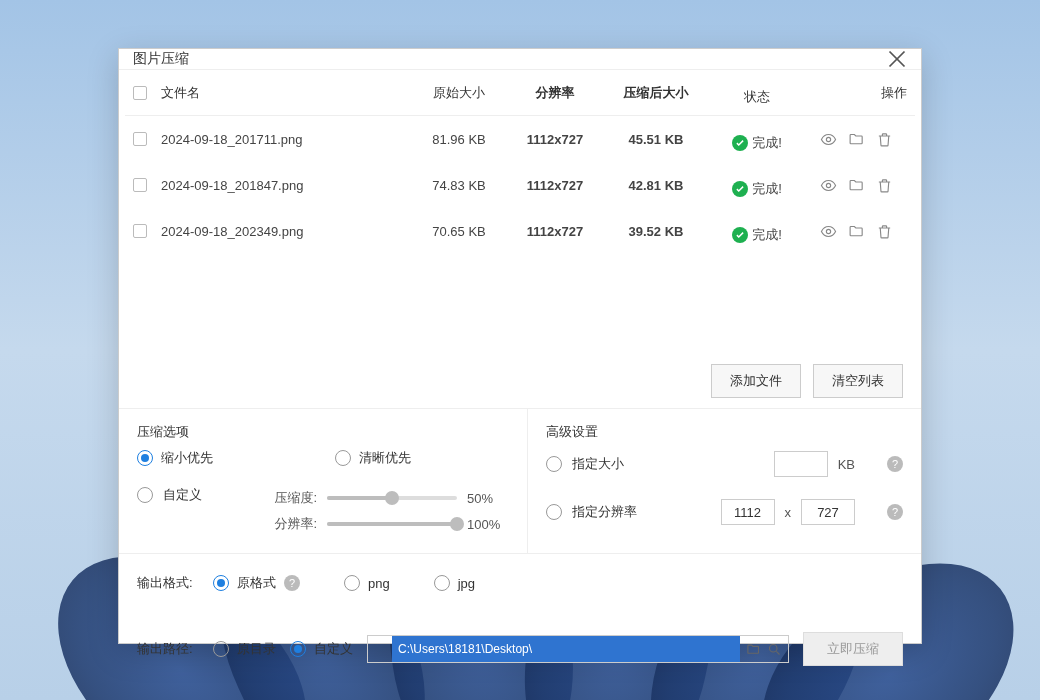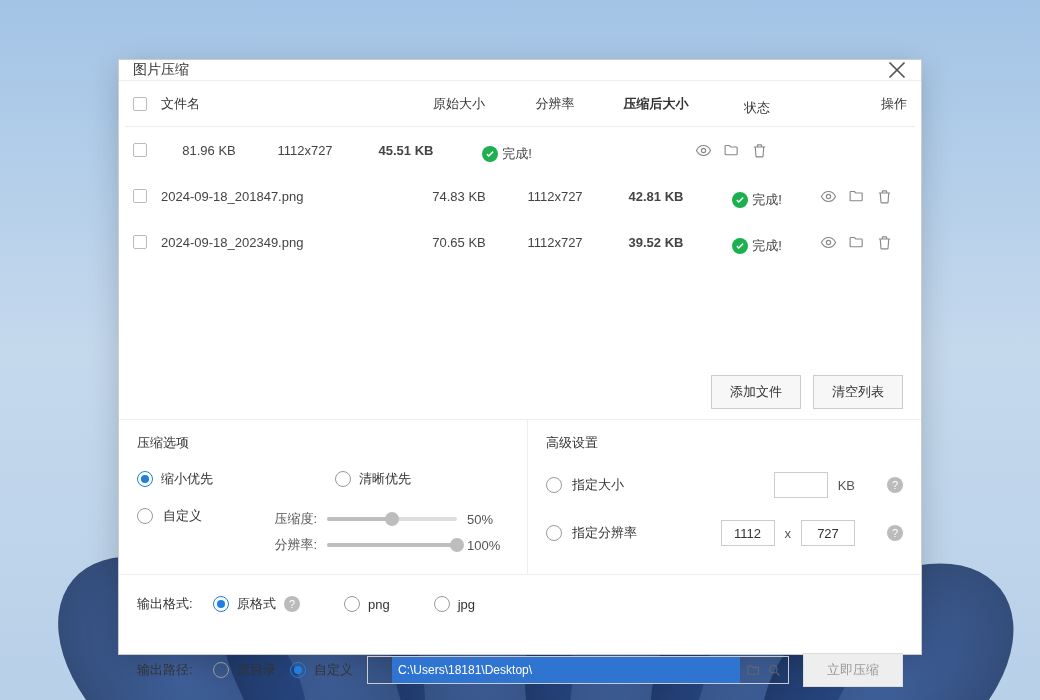--- a/index.html
+++ b/index.html
@@ -33,21 +33,21 @@
 .bg-flower .p1 { left: 20px; bottom: -60px; transform: rotate(-50deg); }
 .bg-flower .p2 { left: 160px; bottom: -40px; transform: rotate(-25deg); }
 .bg-flower .p3 { left: 320px; bottom: -30px; transform: rotate(-8deg); }
 .bg-flower .p4 { left: 460px; bottom: -35px; transform: rotate(12deg); }
 .bg-flower .p5 { left: 600px; bottom: -45px; transform: rotate(30deg); }
 .bg-flower .p6 { left: 730px; bottom: -65px; transform: rotate(52deg); }
 
 .window {
   position: absolute;
   left: 118px;
-  top: 59px;
+  top: 48px;
   width: 804px;
   height: 596px;
   background: #fff;
   border: 1px solid #ccc;
   box-shadow: 0 8px 30px rgba(0,0,0,0.18);
   display: flex;
   flex-direction: column;
 }
 .titlebar {
   height: 42px;
@@ -69,21 +69,21 @@
 .thead, .trow {
   display: flex;
   align-items: center;
   height: 46px;
   padding: 0 8px;
 }
 .thead { border-bottom: 1px solid #eee; color: #333; }
 .col-check { width: 28px; display:flex; align-items:center; }
 .col-name { width: 250px; }
 .col-osize { width: 96px; text-align: center; }
-.col-res { width: 96px; text-align: center; }
+.col-res { width: 96px; text-align: center; font-weight: bold; }
 .col-csize { width: 106px; text-align: center; font-weight: bold; }
 .col-status { width: 96px; display:flex; align-items:center; justify-content:center; gap:4px;margin-top:8px; }
 .col-actions { flex:1; display:flex; align-items:center; justify-content:center; gap:10px; }
 .col-actions.header { display:block; text-align:right; }
 
 input[type=checkbox] {
   width: 14px; height: 14px;
   border: 1px solid #bbb;
   appearance: none;
   border-radius: 2px;
@@ -115,21 +115,21 @@
   cursor:pointer;
 }
 
 .options {
   display:flex;
   border-top: none;
 }
 .opt-col { padding: 14px 18px 8px 18px; }
 .opt-left { flex: 1 1 50%; border-right:1px solid #eee; }
 .opt-right { flex: 1 1 50%; }
-.opt-title { font-size:13px; color:#333; margin-bottom:18px; }
+.opt-title { font-size:13px; color:#333; margin-bottom:8px; }
 
 .radio-row { display:flex; align-items:center; gap:10px; margin-bottom:12px; min-height:28px; }
 .radio {
   width:16px; height:16px; border:1px solid #999; border-radius:50%;
   display:inline-flex; align-items:center; justify-content:center;
   cursor:pointer;
 }
 .radio.checked::after {
   content:""; width:8px; height:8px; background:#1e7fe0; border-radius:50%;
 }
@@ -220,20 +220,21 @@
       <div class="col-res">分辨率</div>
       <div class="col-csize">压缩后大小</div>
       <div class="col-status">状态</div>
       <div class="col-actions header">操作</div>
     </div>
     <div id="rows">
         <div class="trow">
           <div class="col-check">
             <input type="checkbox" style="">
           </div>
+          <div class="col-name">2024-09-18_201711.png</div>
           <div class="col-osize">81.96 KB</div>
           <div class="col-res">1112x727</div>
           <div class="col-csize">45.51 KB</div>
           <div class="col-status">
             <span class="status-ok">
               <svg viewBox="0 0 16 16" fill="none" stroke="#fff" stroke-width="2.3">
                 <path d="M3 8.2l3 3 7-7"></path>
               </svg>
             </span>
             <span>完成!</span>

